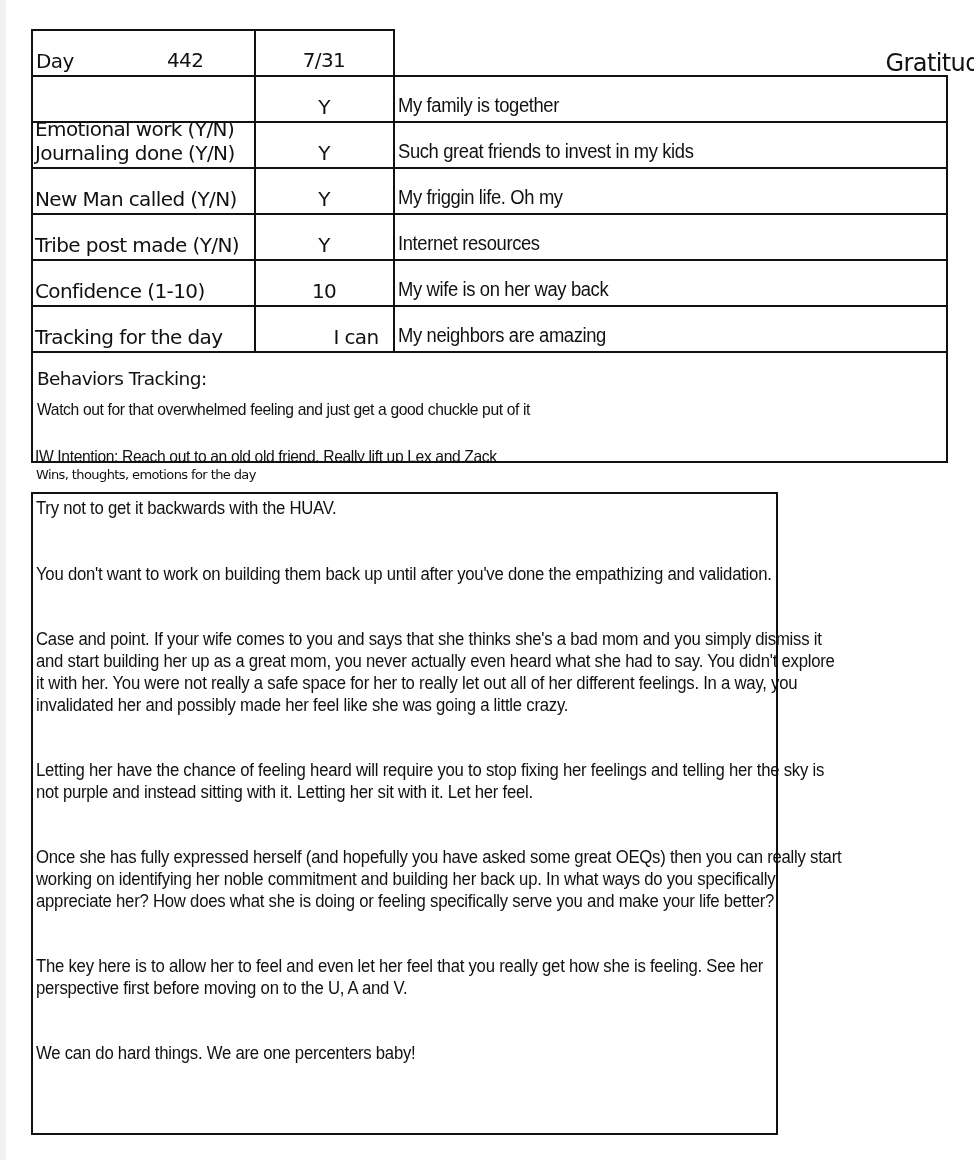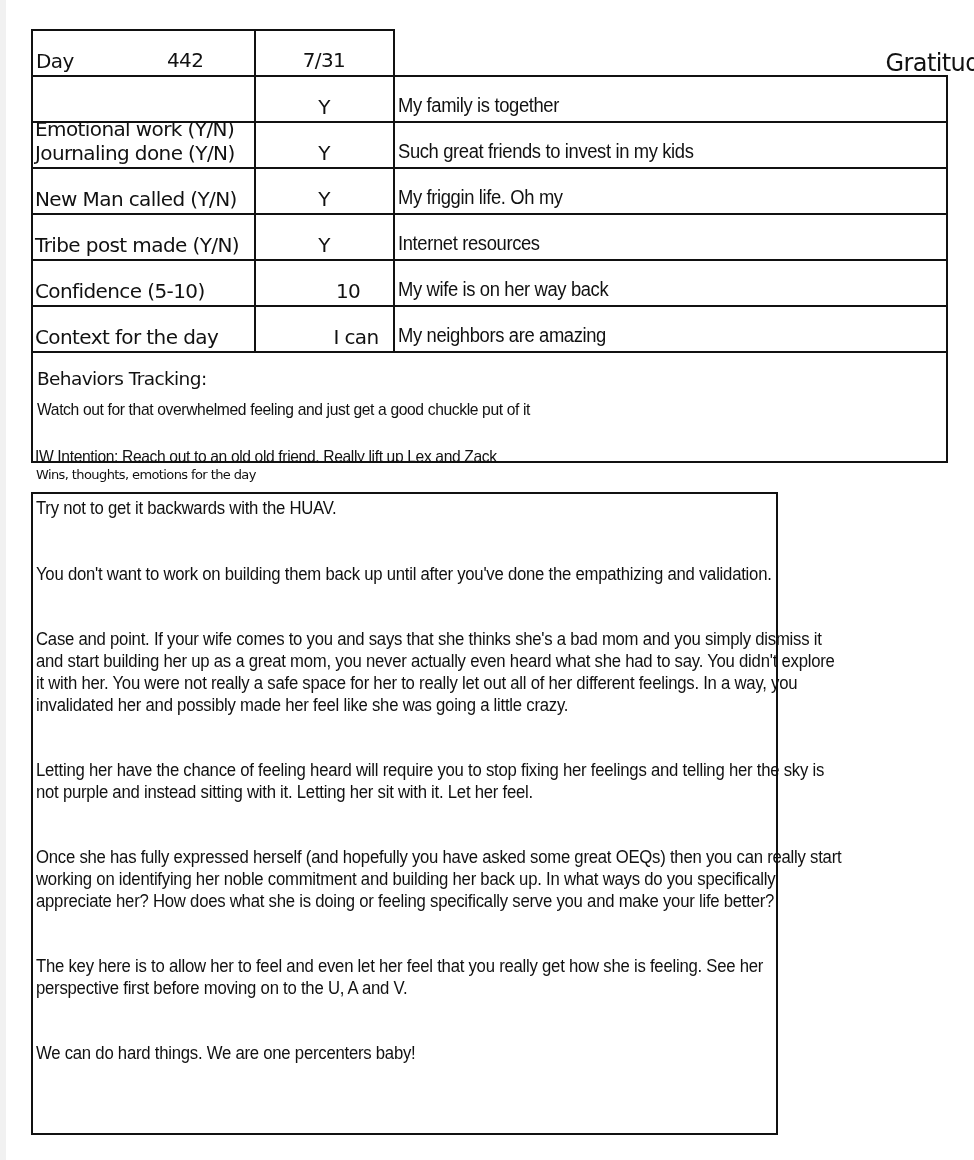--- a/index.html
+++ b/index.html
@@ -62,27 +62,27 @@
     <span class="t nar" style="left:398px; top:186px;">My friggin life.  Oh my</span>
   </div>
 
   <div>
     <span class="t lbl" style="left:35px; top:233px;">Tribe post made (Y/N)</span>
     <span class="t lbl" style="left:255px; width:138px; text-align:center; top:233px;">Y</span>
     <span class="t nar" style="left:398px; top:232px;">Internet resources</span>
   </div>
 
   <div>
-    <span class="t lbl" style="left:35px; top:279px;">Confidence (5-10)</span>
-    <span class="t lbl" style="left:255px; width:138px; text-align:center; top:279px;margin-left:24px;">10</span>
+    <span class="t lbl" style="left:35px; top:279px;">Confidence (1-10)</span>
+    <span class="t lbl" style="left:255px; width:138px; text-align:center; top:279px;">10</span>
     <span class="t nar" style="left:398px; top:278px;">My wife is on her way back</span>
   </div>
 
   <div>
-    <span class="t lbl" style="left:35px; top:325px;">Context for the day</span>
+    <span class="t lbl" style="left:35px; top:325px;">Tracking for the day</span>
     <span class="t lbl" style="left:255px; width:138px; text-align:center; top:325px;padding-left:32px;">I can</span>
     <span class="t nar" style="left:398px; top:324px;">My neighbors are amazing</span>
   </div>
 
   <div class="cell" style="left:33px; top:353px; width:913px; height:108px; overflow:hidden;padding-left:11px;">
     <span class="t lbl" style="left:4px; top:15px; font-size:18.5px;">Behaviors Tracking:</span>
     <span class="t nar" style="left:4px; top:47px; font-size:17px;">Watch out for that overwhelmed feeling and just get a good chuckle put of it</span>
     <span class="t nar" style="left:2px; top:94px; font-size:17px;">IW Intention: Reach out to an old old friend.  Really lift up Lex and Zack</span>
   </div>
 

